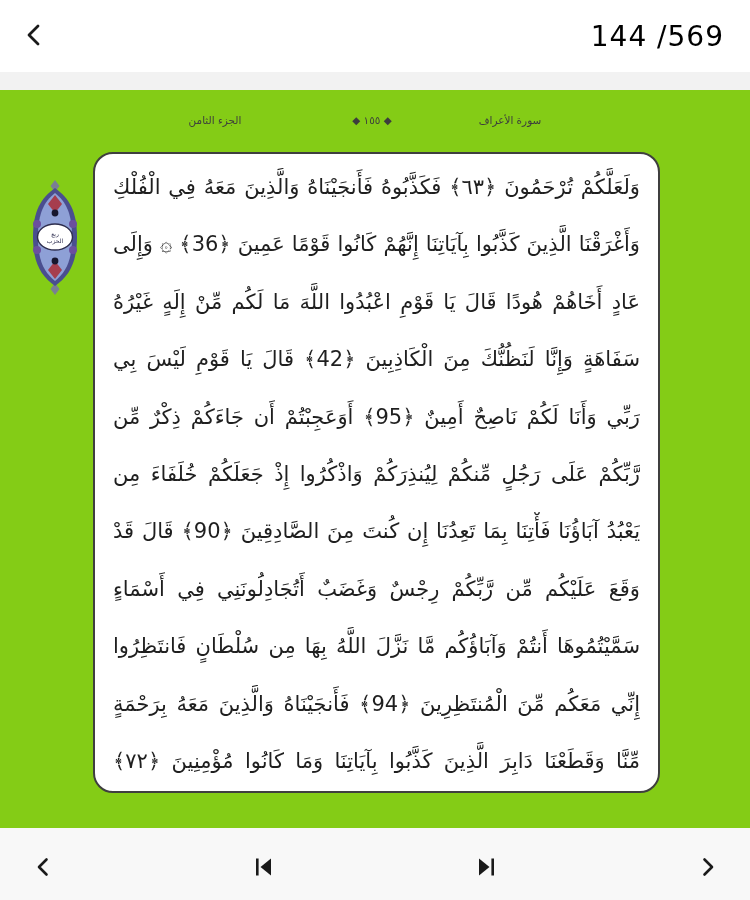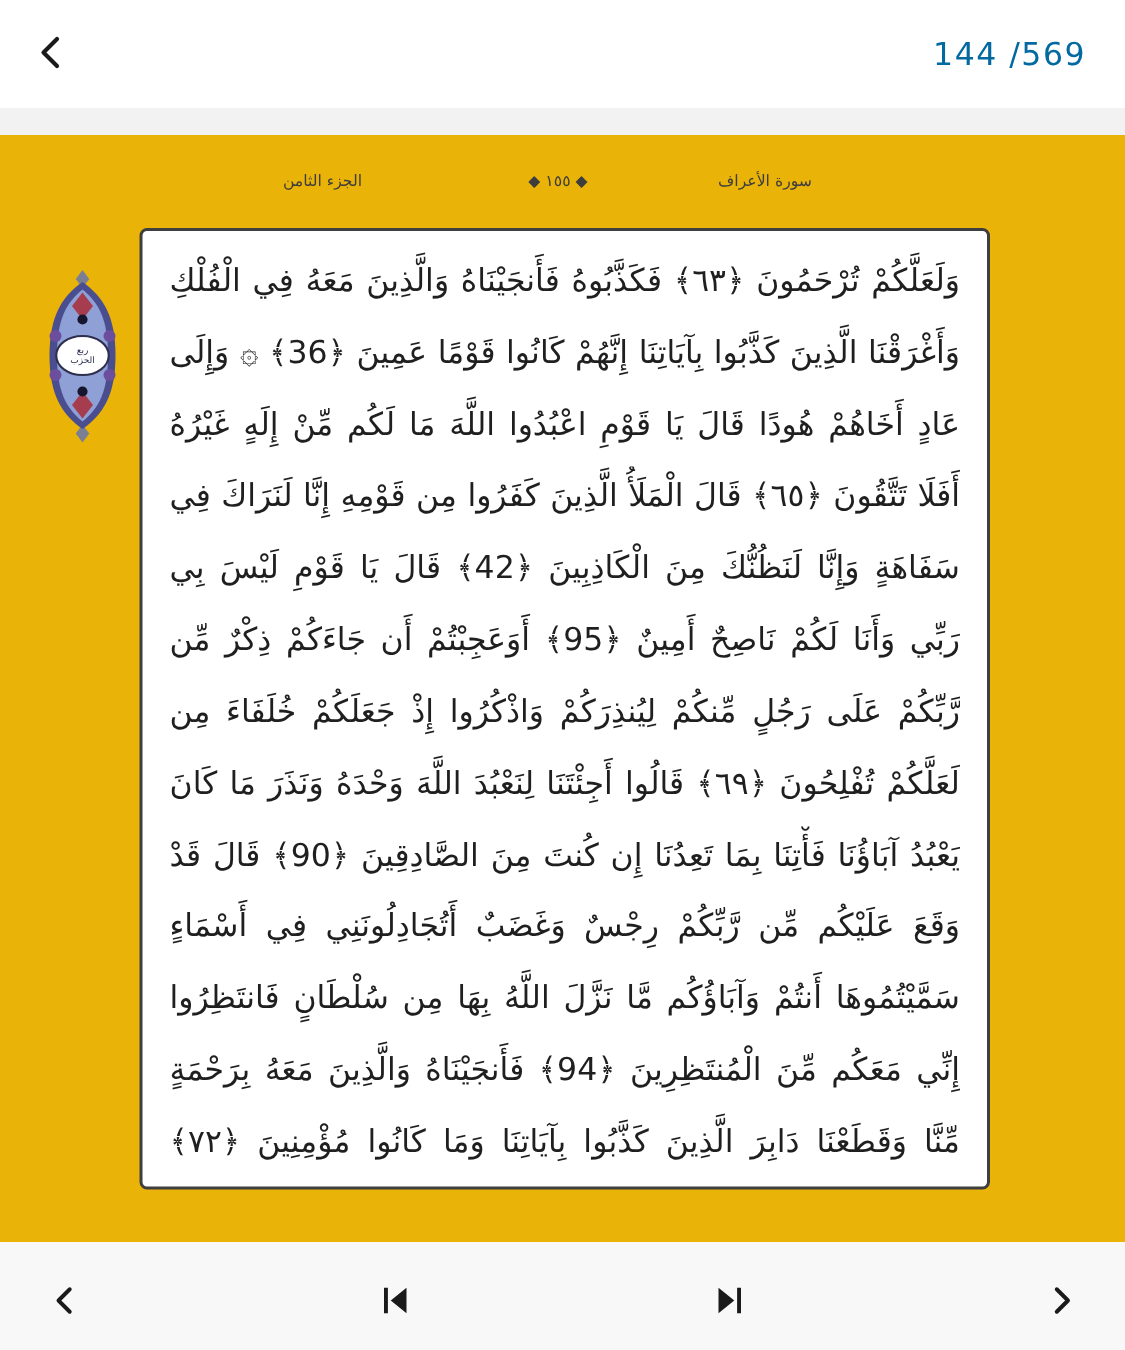--- a/index.html
+++ b/index.html
@@ -7,35 +7,35 @@
     width:750px;height:900px;background:#ffffff;overflow:hidden;
     font-family:"DejaVu Sans", sans-serif;color:#222;
   }
   
   .topbar{
     height:72px;background:#ffffff;
     display:flex;align-items:center;justify-content:space-between;
     padding:0 26px;box-sizing:border-box;
   }
   .back-btn{width:34px;height:34px;display:flex;align-items:center;justify-content:flex-start;cursor:pointer;background:none;border:none;padding:0;}
-  .page-indicator{font-size:21px;color:#0369a1;letter-spacing:1px;}
+  .page-indicator{font-size:28px;color:#000000;letter-spacing:1px;}
   .band-top{height:18px;background:#f2f2f2;}
   
-  .content{position:relative;height:738px;background:#eab308;text-decoration:underline;}
+  .content{position:relative;height:738px;background:#84cc16;text-decoration:underline;}
   .page-header-item{
     position:absolute;top:24px;font-size:11px;color:#3d3d3d;
     text-align:center;white-space:nowrap;transform:scale(0.95);
   }
   .hdr-juz{left:163px;width:104px;}
   .hdr-num{left:327px;width:90px;}
   .hdr-surah{left:458px;width:104px;}
   
   .page-frame{
     position:absolute;left:93px;top:62px;width:567px;height:641px;
-    box-sizing:border-box;border:2px solid #3f3f3f;border-radius:5px;
+    box-sizing:border-box;border:2px solid #3f3f3f;border-radius:20px;
     background:#ffffff;padding:14px 18px 10px 18px;
     direction:rtl;
   }
   .lines{height:100%;display:flex;flex-direction:column;justify-content:space-between;}
   .line{
     font-size:21px;line-height:39px;color:#1f1f1f;
     text-align:justify;text-align-last:justify;text-justify:inter-word;
     white-space:nowrap;overflow:hidden;
   }
   
@@ -94,25 +94,23 @@
       <span>ربع</span>
       <span>الحزب</span>
     </div>
   </div>
 
   <div class="page-frame">
     <div class="lines">
         <div class="line">وَلَعَلَّكُمْ تُرْحَمُونَ ﴿٦٣﴾ فَكَذَّبُوهُ فَأَنجَيْنَاهُ وَالَّذِينَ مَعَهُ فِي الْفُلْكِ</div>
         <div class="line">وَأَغْرَقْنَا الَّذِينَ كَذَّبُوا بِآيَاتِنَا إِنَّهُمْ كَانُوا قَوْمًا عَمِينَ ﴿36﴾ ۞ وَإِلَى</div>
         <div class="line">عَادٍ أَخَاهُمْ هُودًا قَالَ يَا قَوْمِ اعْبُدُوا اللَّهَ مَا لَكُم مِّنْ إِلَهٍ غَيْرُهُ</div>
-        <div class="line">أَفَلَا تَتَّقُونَ ﴿٦٥﴾ قَالَ الْمَلَأُ الَّذِينَ كَفَرُوا مِن قَوْمِهِ إِنَّا لَنَرَاكَ فِي</div>
         <div class="line">سَفَاهَةٍ وَإِنَّا لَنَظُنُّكَ مِنَ الْكَاذِبِينَ ﴿42﴾ قَالَ يَا قَوْمِ لَيْسَ بِي</div>
         <div class="line">رَبِّي وَأَنَا لَكُمْ نَاصِحٌ أَمِينٌ ﴿95﴾ أَوَعَجِبْتُمْ أَن جَاءَكُمْ ذِكْرٌ مِّن</div>
         <div class="line">رَّبِّكُمْ عَلَى رَجُلٍ مِّنكُمْ لِيُنذِرَكُمْ وَاذْكُرُوا إِذْ جَعَلَكُمْ خُلَفَاءَ مِن</div>
-        <div class="line">لَعَلَّكُمْ تُفْلِحُونَ ﴿٦٩﴾ قَالُوا أَجِئْتَنَا لِنَعْبُدَ اللَّهَ وَحْدَهُ وَنَذَرَ مَا كَانَ</div>
         <div class="line">يَعْبُدُ آبَاؤُنَا فَأْتِنَا بِمَا تَعِدُنَا إِن كُنتَ مِنَ الصَّادِقِينَ ﴿90﴾ قَالَ قَدْ</div>
         <div class="line">وَقَعَ عَلَيْكُم مِّن رَّبِّكُمْ رِجْسٌ وَغَضَبٌ أَتُجَادِلُونَنِي فِي أَسْمَاءٍ</div>
         <div class="line">سَمَّيْتُمُوهَا أَنتُمْ وَآبَاؤُكُم مَّا نَزَّلَ اللَّهُ بِهَا مِن سُلْطَانٍ فَانتَظِرُوا</div>
         <div class="line">إِنِّي مَعَكُم مِّنَ الْمُنتَظِرِينَ ﴿94﴾ فَأَنجَيْنَاهُ وَالَّذِينَ مَعَهُ بِرَحْمَةٍ</div>
         <div class="line">مِّنَّا وَقَطَعْنَا دَابِرَ الَّذِينَ كَذَّبُوا بِآيَاتِنَا وَمَا كَانُوا مُؤْمِنِينَ ﴿٧٢﴾</div>
       </div>
   </div>
 </div>
 
 <div class="bottombar">

